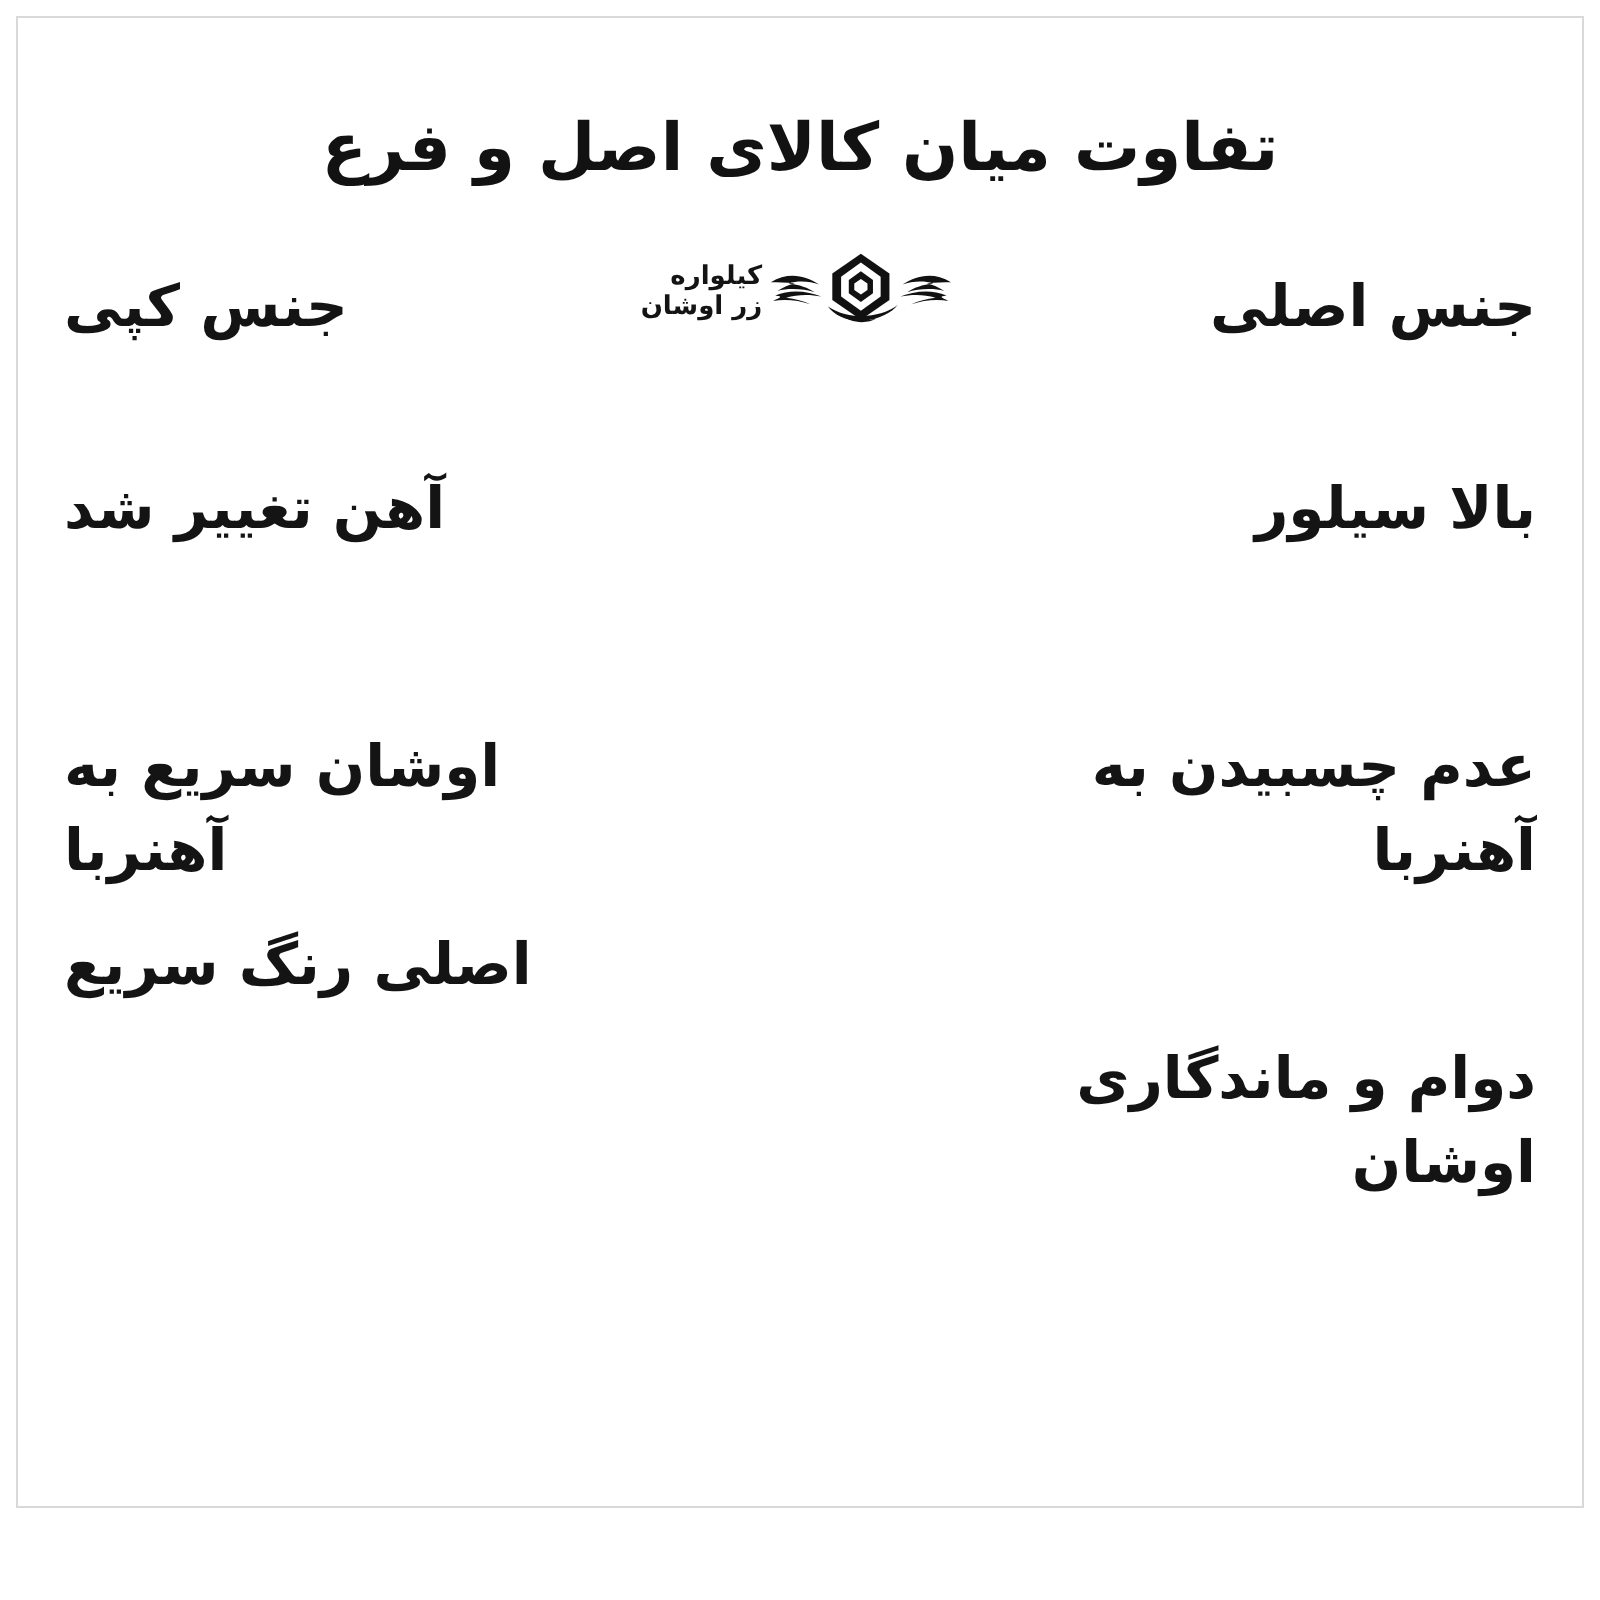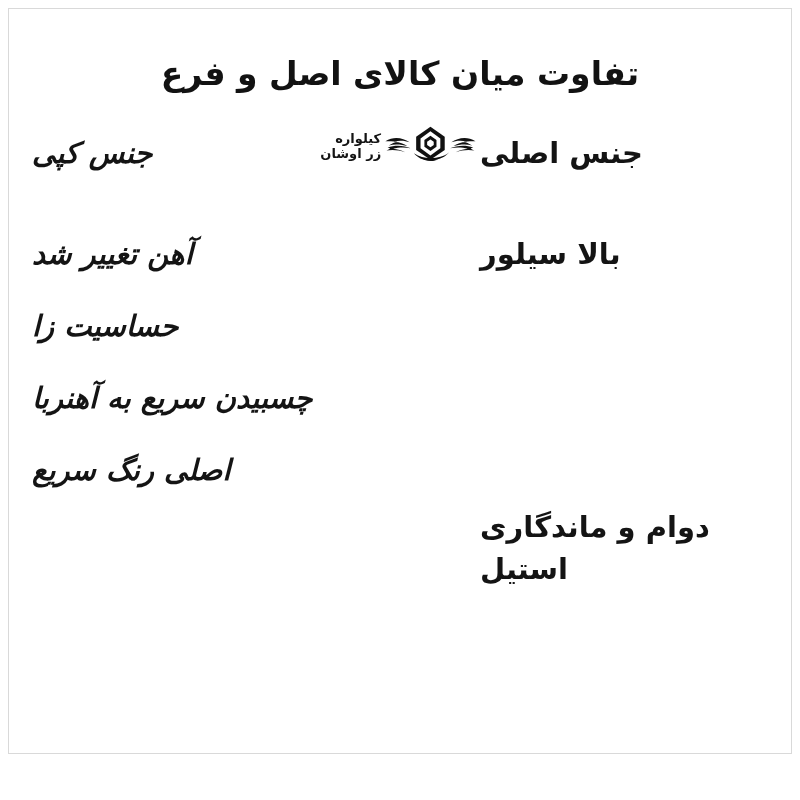--- a/index.html
+++ b/index.html
@@ -67,29 +67,28 @@
   }
   .cell {
     width: 300px;
     font-size: 29px;
     font-weight: 700;
     line-height: 1.45;
     color: #141414;
     direction: rtl;
   }
   .cell.original {
-    text-align: left;
+    text-align: right;
     padding-right: 12px;
     box-sizing: border-box;
   }
   .cell.copy {
     text-align: left;
     padding-left: 12px;
     box-sizing: border-box;
-    font-style: italic;
   }
   .row.header-row .cell {
     padding-top: 24px;
   }
 
   .logo-col {
     width: 160px;
     display: flex;
     flex-direction: row;
     align-items: center;
@@ -153,32 +152,32 @@
     </div>
 
     <div class="row">
       <div class="cell original">بالا سیلور</div>
       <div class="spacer-col"></div>
       <div class="cell copy">آهن تغییر شد</div>
     </div>
 
     <div class="row">
       <div class="spacer-col"></div>
-      <div class="cell copy">حساسیت زا</div>
     </div>
 
     <div class="row">
+      <div class="cell original">عدم چسبیدن به آهنربا</div>
       <div class="spacer-col"></div>
-      <div class="cell copy">چسبیدن سریع به آهنربا</div>
+      <div class="cell copy">اوشان سریع به آهنربا</div>
     </div>
 
     <div class="row">
       <div class="spacer-col"></div>
       <div class="cell copy">اصلی رنگ سریع</div>
     </div>
 
     <div class="row">
-      <div class="cell original">دوام و ماندگاری استیل</div>
+      <div class="cell original">دوام و ماندگاری اوشان</div>
       <div class="spacer-col"></div>
     </div>
 
   </div>
 </div>
 
 </body></html>

